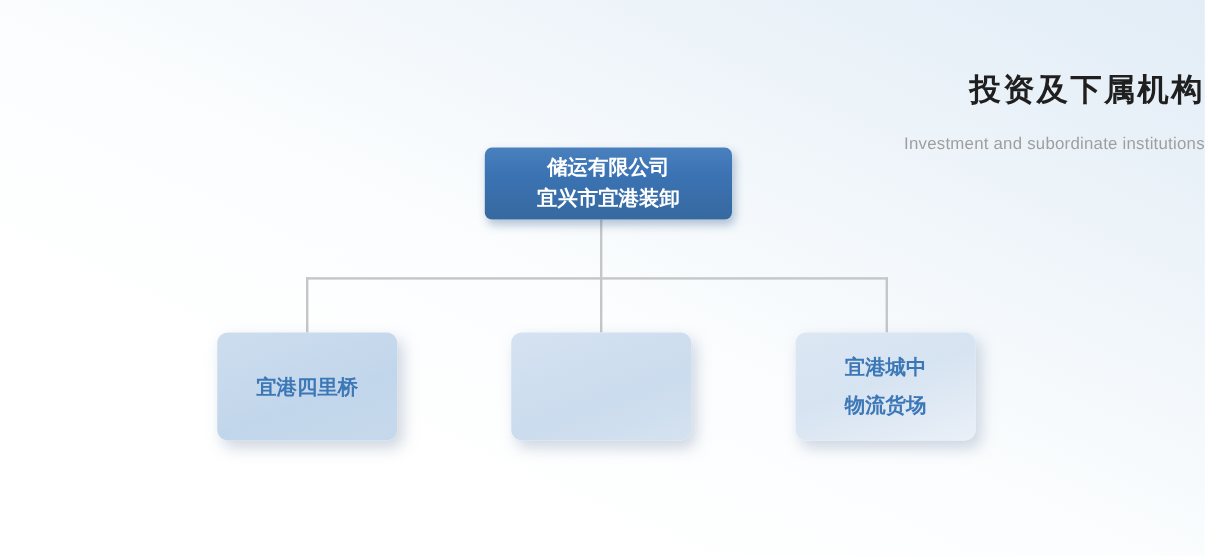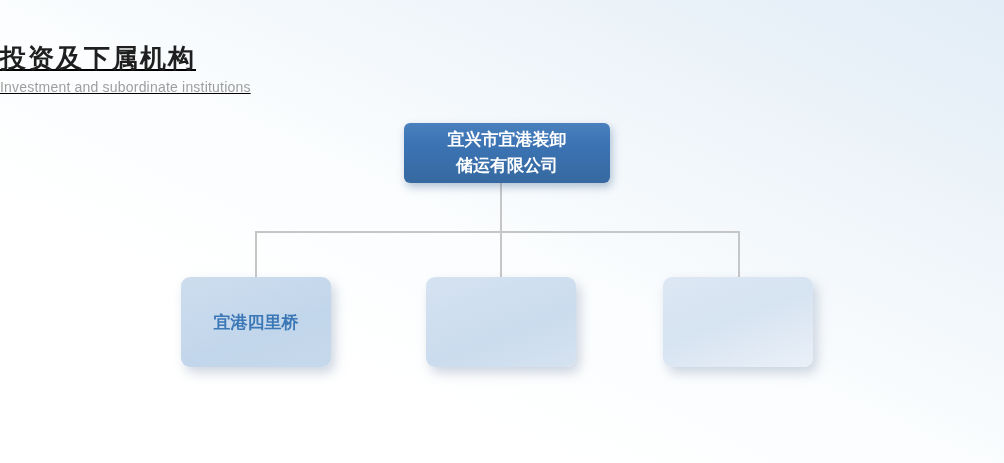--- a/index.html
+++ b/index.html
@@ -9,35 +9,34 @@
   }
   .canvas {
     position: relative;
     width: 1004px;
     height: 463px;
     overflow: hidden;
     background: linear-gradient(205deg, #e2edf7 0%, #ecf3f9 22%, #fbfdfe 52%, #ffffff 75%);
   }
   .header {
     position: absolute;
-    top: 44px;
+    top: 60px;
     left: 0;
     width: 100%;
-    text-align: left;
-    text-decoration: underline;
+    text-align: right;
   }
   .title {
     font-size: 26px;
     font-weight: bold;
     color: #1f1f1f;
     letter-spacing: 2px;
     line-height: 28px;
   }
   .subtitle {
-    margin-top: 7px;
+    margin-top: 23px;
     font-size: 14px;
     color: #9e9e9e;
     letter-spacing: 0.2px;
     line-height: 16px;
   }
   .org-box {
     position: absolute;
     display: flex;
     flex-direction: column;
     align-items: center;
@@ -99,27 +98,29 @@
     <div class="title">投资及下属机构</div>
     <div class="subtitle">Investment and subordinate institutions</div>
   </div>
 
   <div class="line line-root-drop"></div>
   <div class="line line-horizontal"></div>
   <div class="line line-drop-left"></div>
   <div class="line line-drop-right"></div>
 
   <div class="org-box root-box">
+    <span>储运有限公司</span>
     <span>宜兴市宜港装卸</span>
-    <span>储运有限公司</span>
   </div>
 
   <div class="org-box child-box child-1">
     <span>宜港四里桥</span>
   </div>
 
   <div class="org-box child-box child-2">
   </div>
 
   <div class="org-box child-box child-3">
+    <span>宜港城中</span>
+    <span>物流货场</span>
   </div>
 
 </div>
 
 </body></html>

